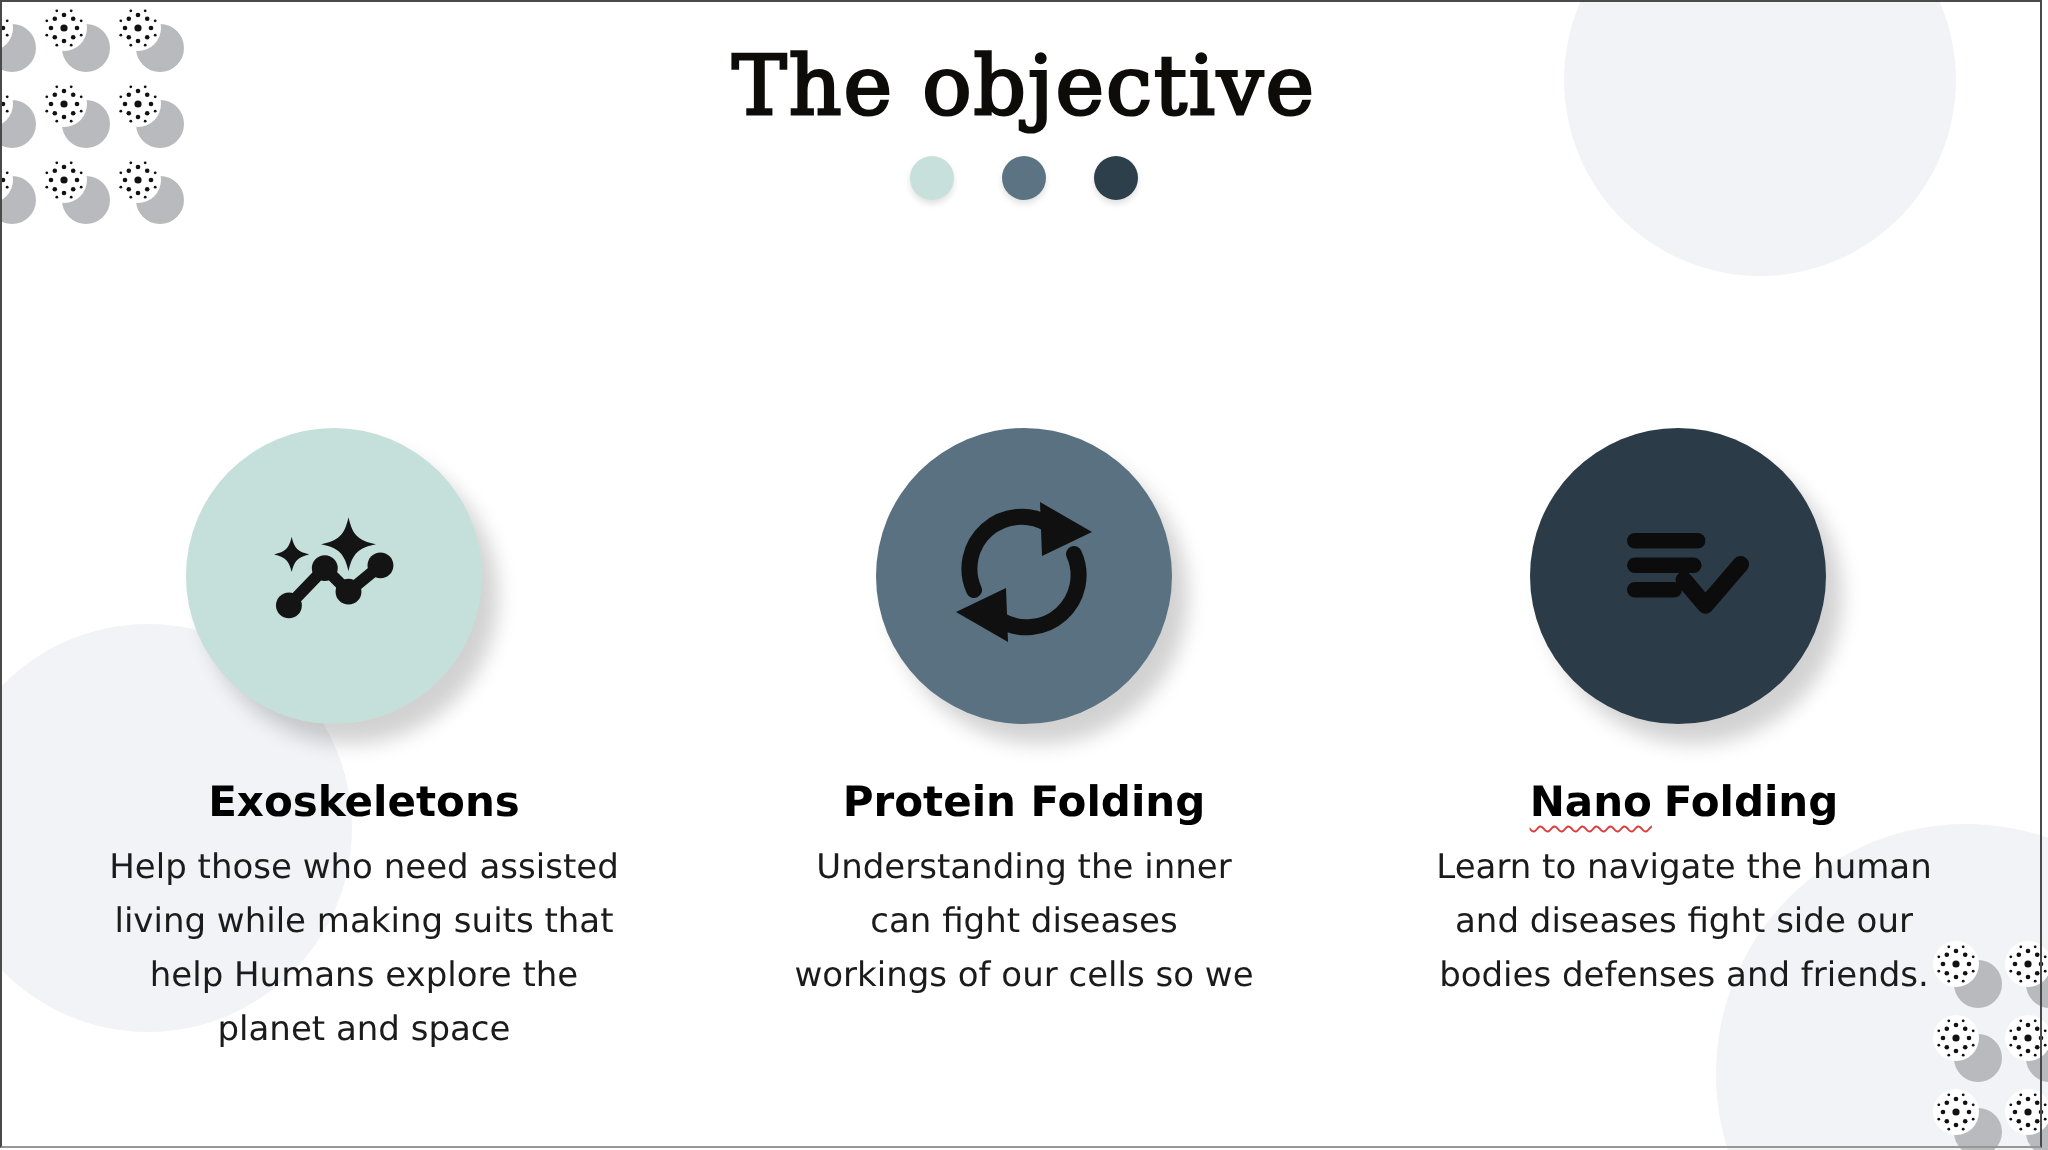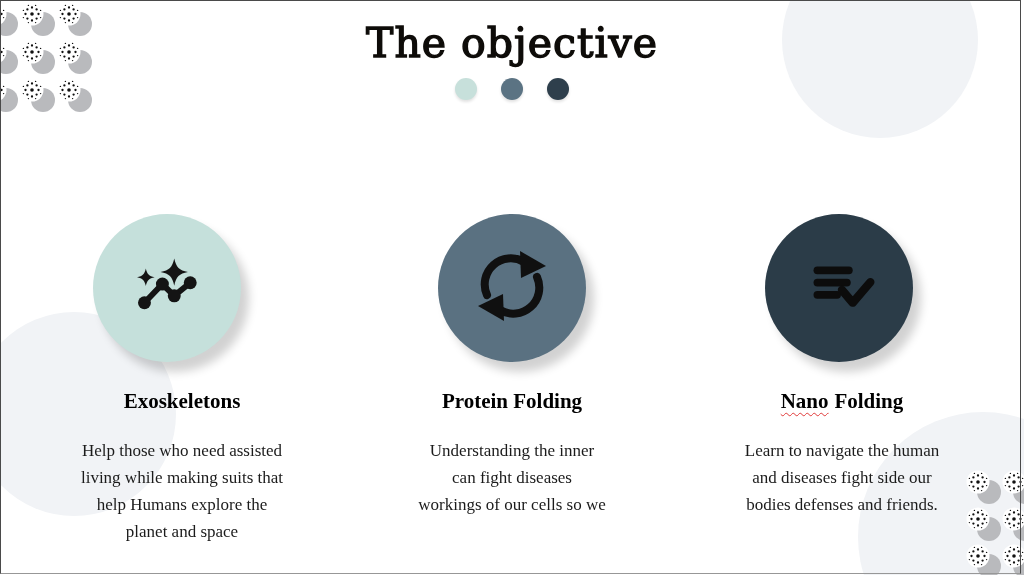--- a/index.html
+++ b/index.html
@@ -20,29 +20,29 @@
   
   .header{position:absolute;top:0;left:0;right:0;text-align:center;z-index:2;}
   .title{margin:22px 0 0;font-family:"DejaVu Serif","Liberation Serif",serif;
          font-weight:normal;font-size:41px;line-height:1.05;color:#0e0c09;
          -webkit-text-stroke:1.4px #0e0c09;letter-spacing:1px;}
   .dots-row{margin-top:13px;display:flex;justify-content:center;gap:24px;}
   .accent-dot{width:22px;height:22px;border-radius:50%;display:inline-block;
               box-shadow:0 2px 3px rgba(0,0,0,.12);}
   
   .cols{position:absolute;top:214px;left:22px;width:980px;display:flex;gap:10px;z-index:2;}
-  .col{width:320px;text-align:center;font-family:Liberation Serif, serif;}
+  .col{width:320px;text-align:center;}
   .circle{width:148px;height:148px;border-radius:50%;margin:0 auto;
           display:flex;align-items:center;justify-content:center;
           box-shadow:8px 10px 10px rgba(0,0,0,.18);}
   .col:nth-child(1) .circle{transform:translateX(-15px);}
   .col:nth-child(3) .circle{transform:translateX(-3px);}
   .circle svg{display:block;}
   .col h3{margin:26px 0 0;font-size:21px;font-weight:bold;color:#000;line-height:1.25;}
-  .body-text{margin-top:23px;font-size:17px;line-height:27px;color:#1b1b1b;}
+  .body-text{margin-top:7px;font-size:17px;line-height:27px;color:#1b1b1b;}
   .body-line{display:block;}
   .squiggle{text-decoration:underline;text-decoration-style:wavy;
             text-decoration-thickness:1px;text-underline-offset:4px;margin-right:.28em;margin-top:20px;}
 </style>
 </head>
 <body>
 
 <div class="stage">
 
   <svg width="0" height="0" style="position:absolute" aria-hidden="true">

